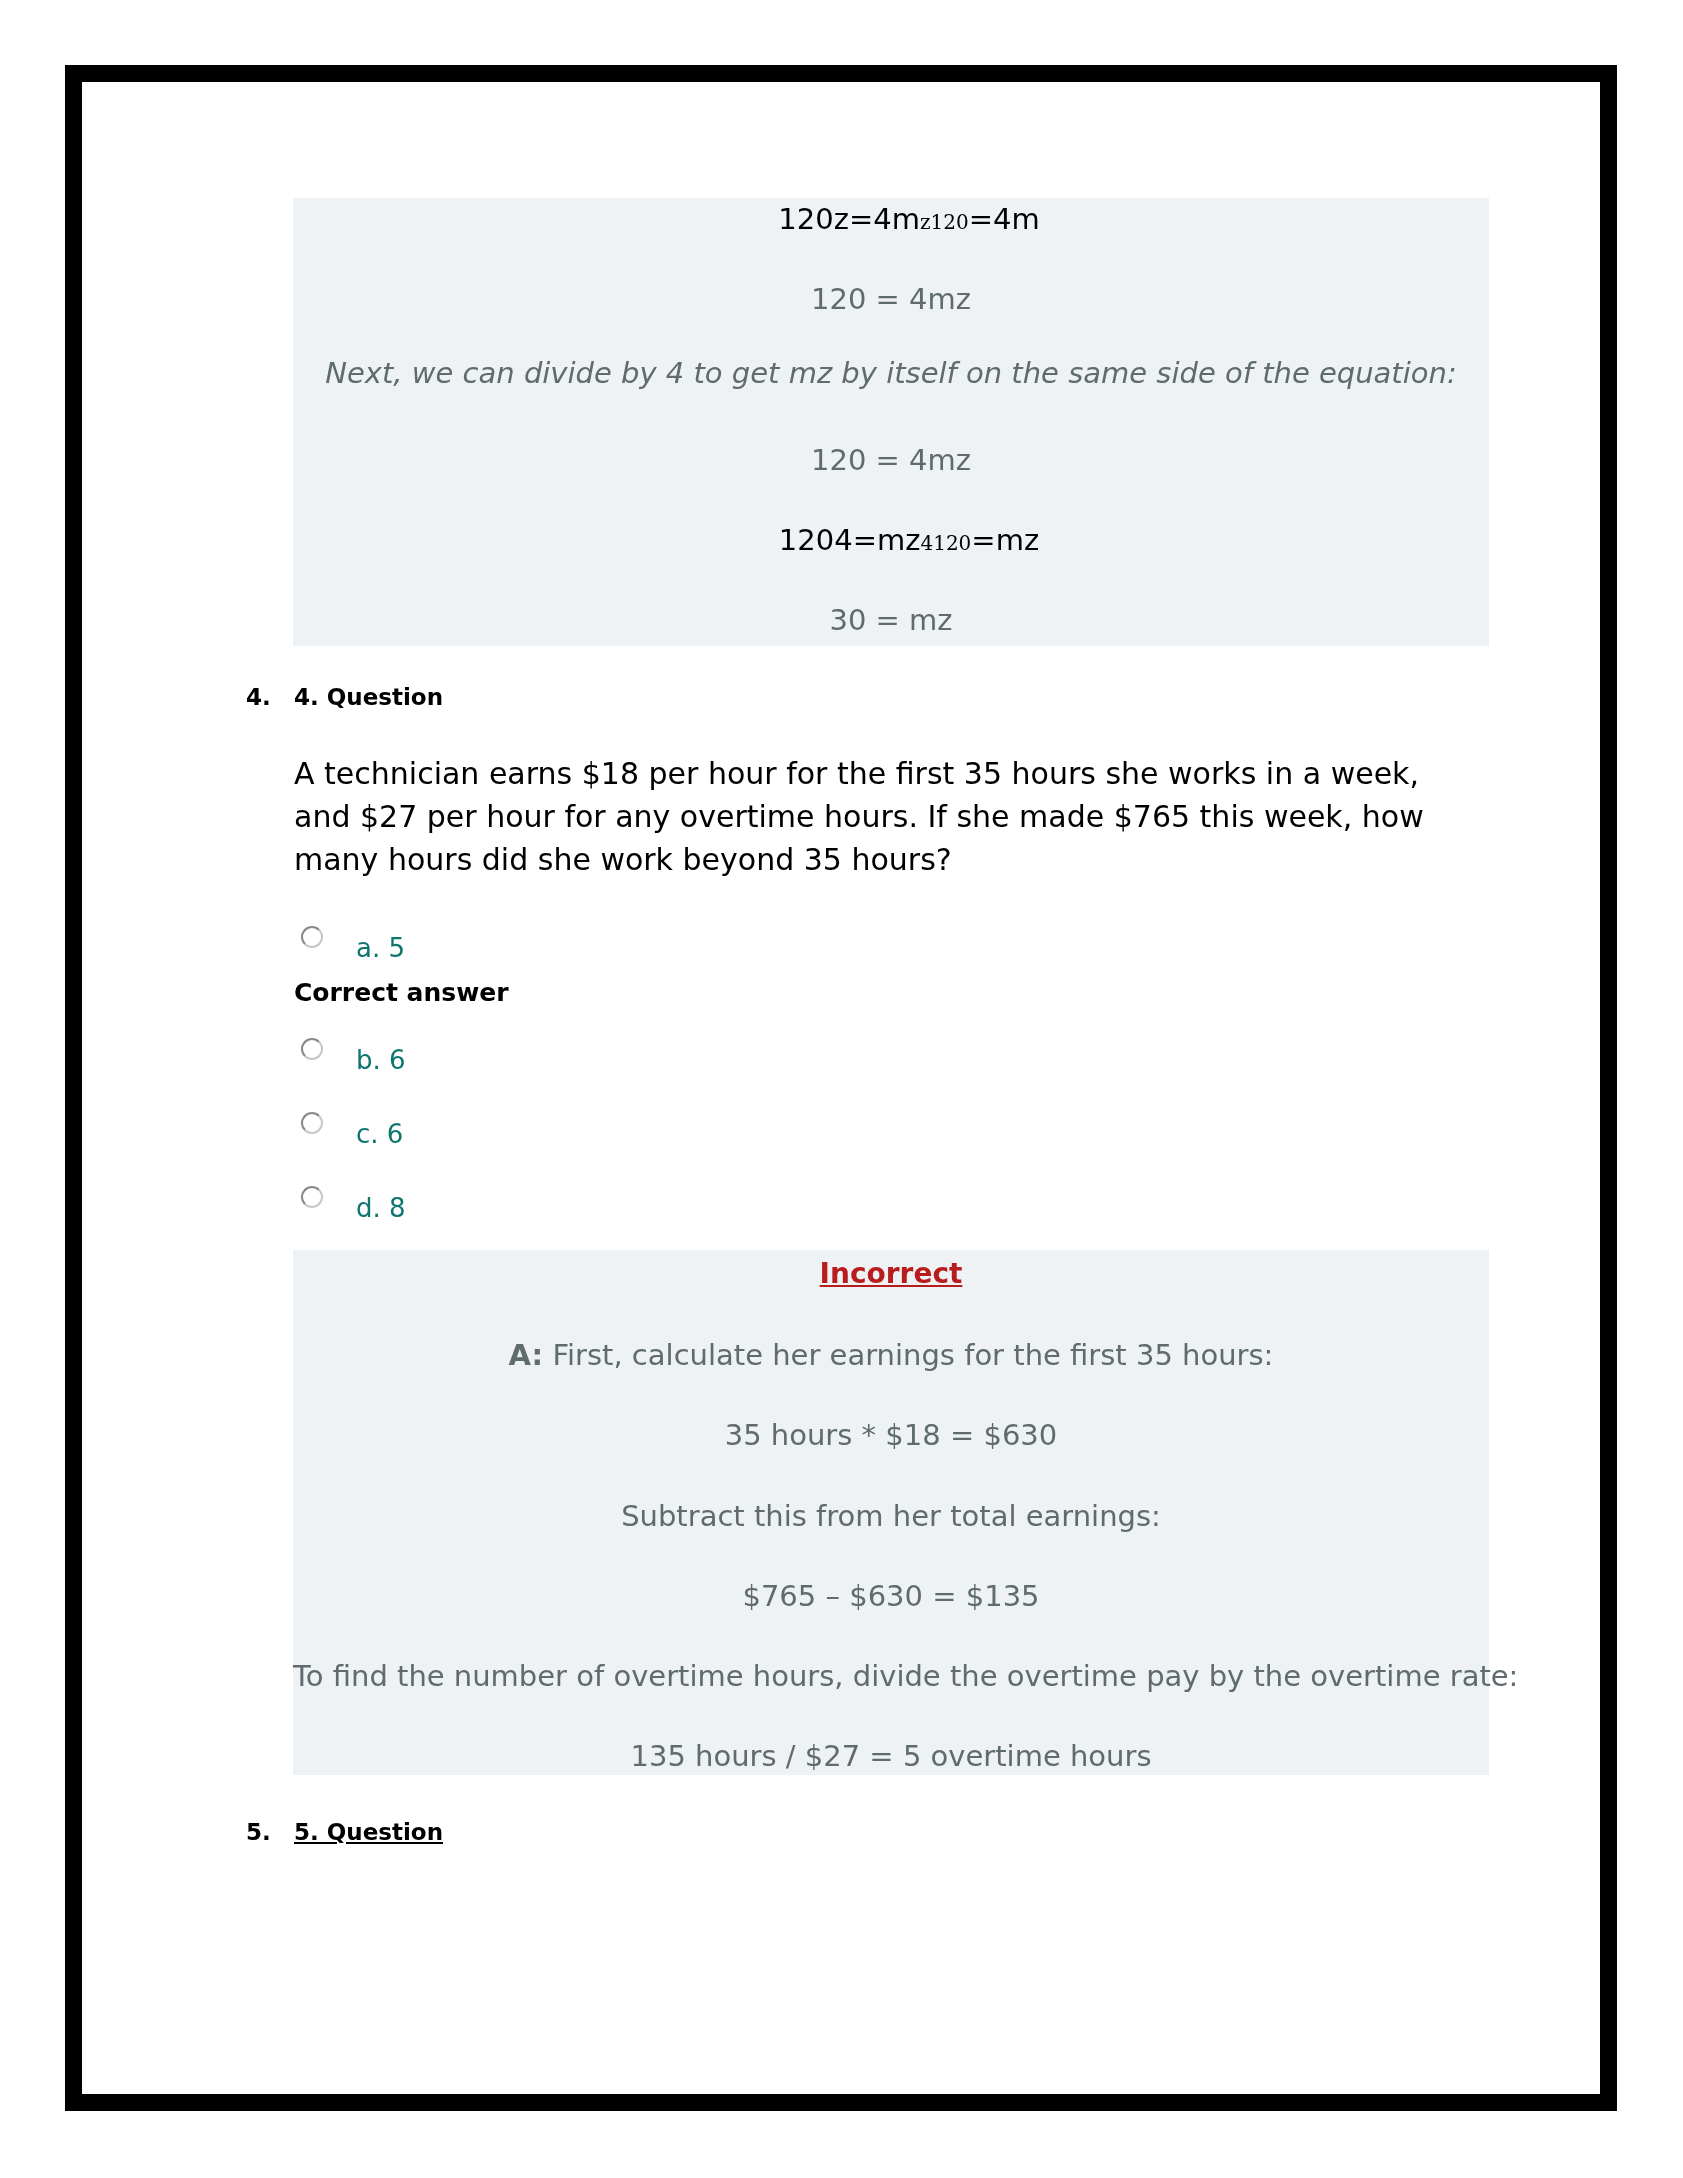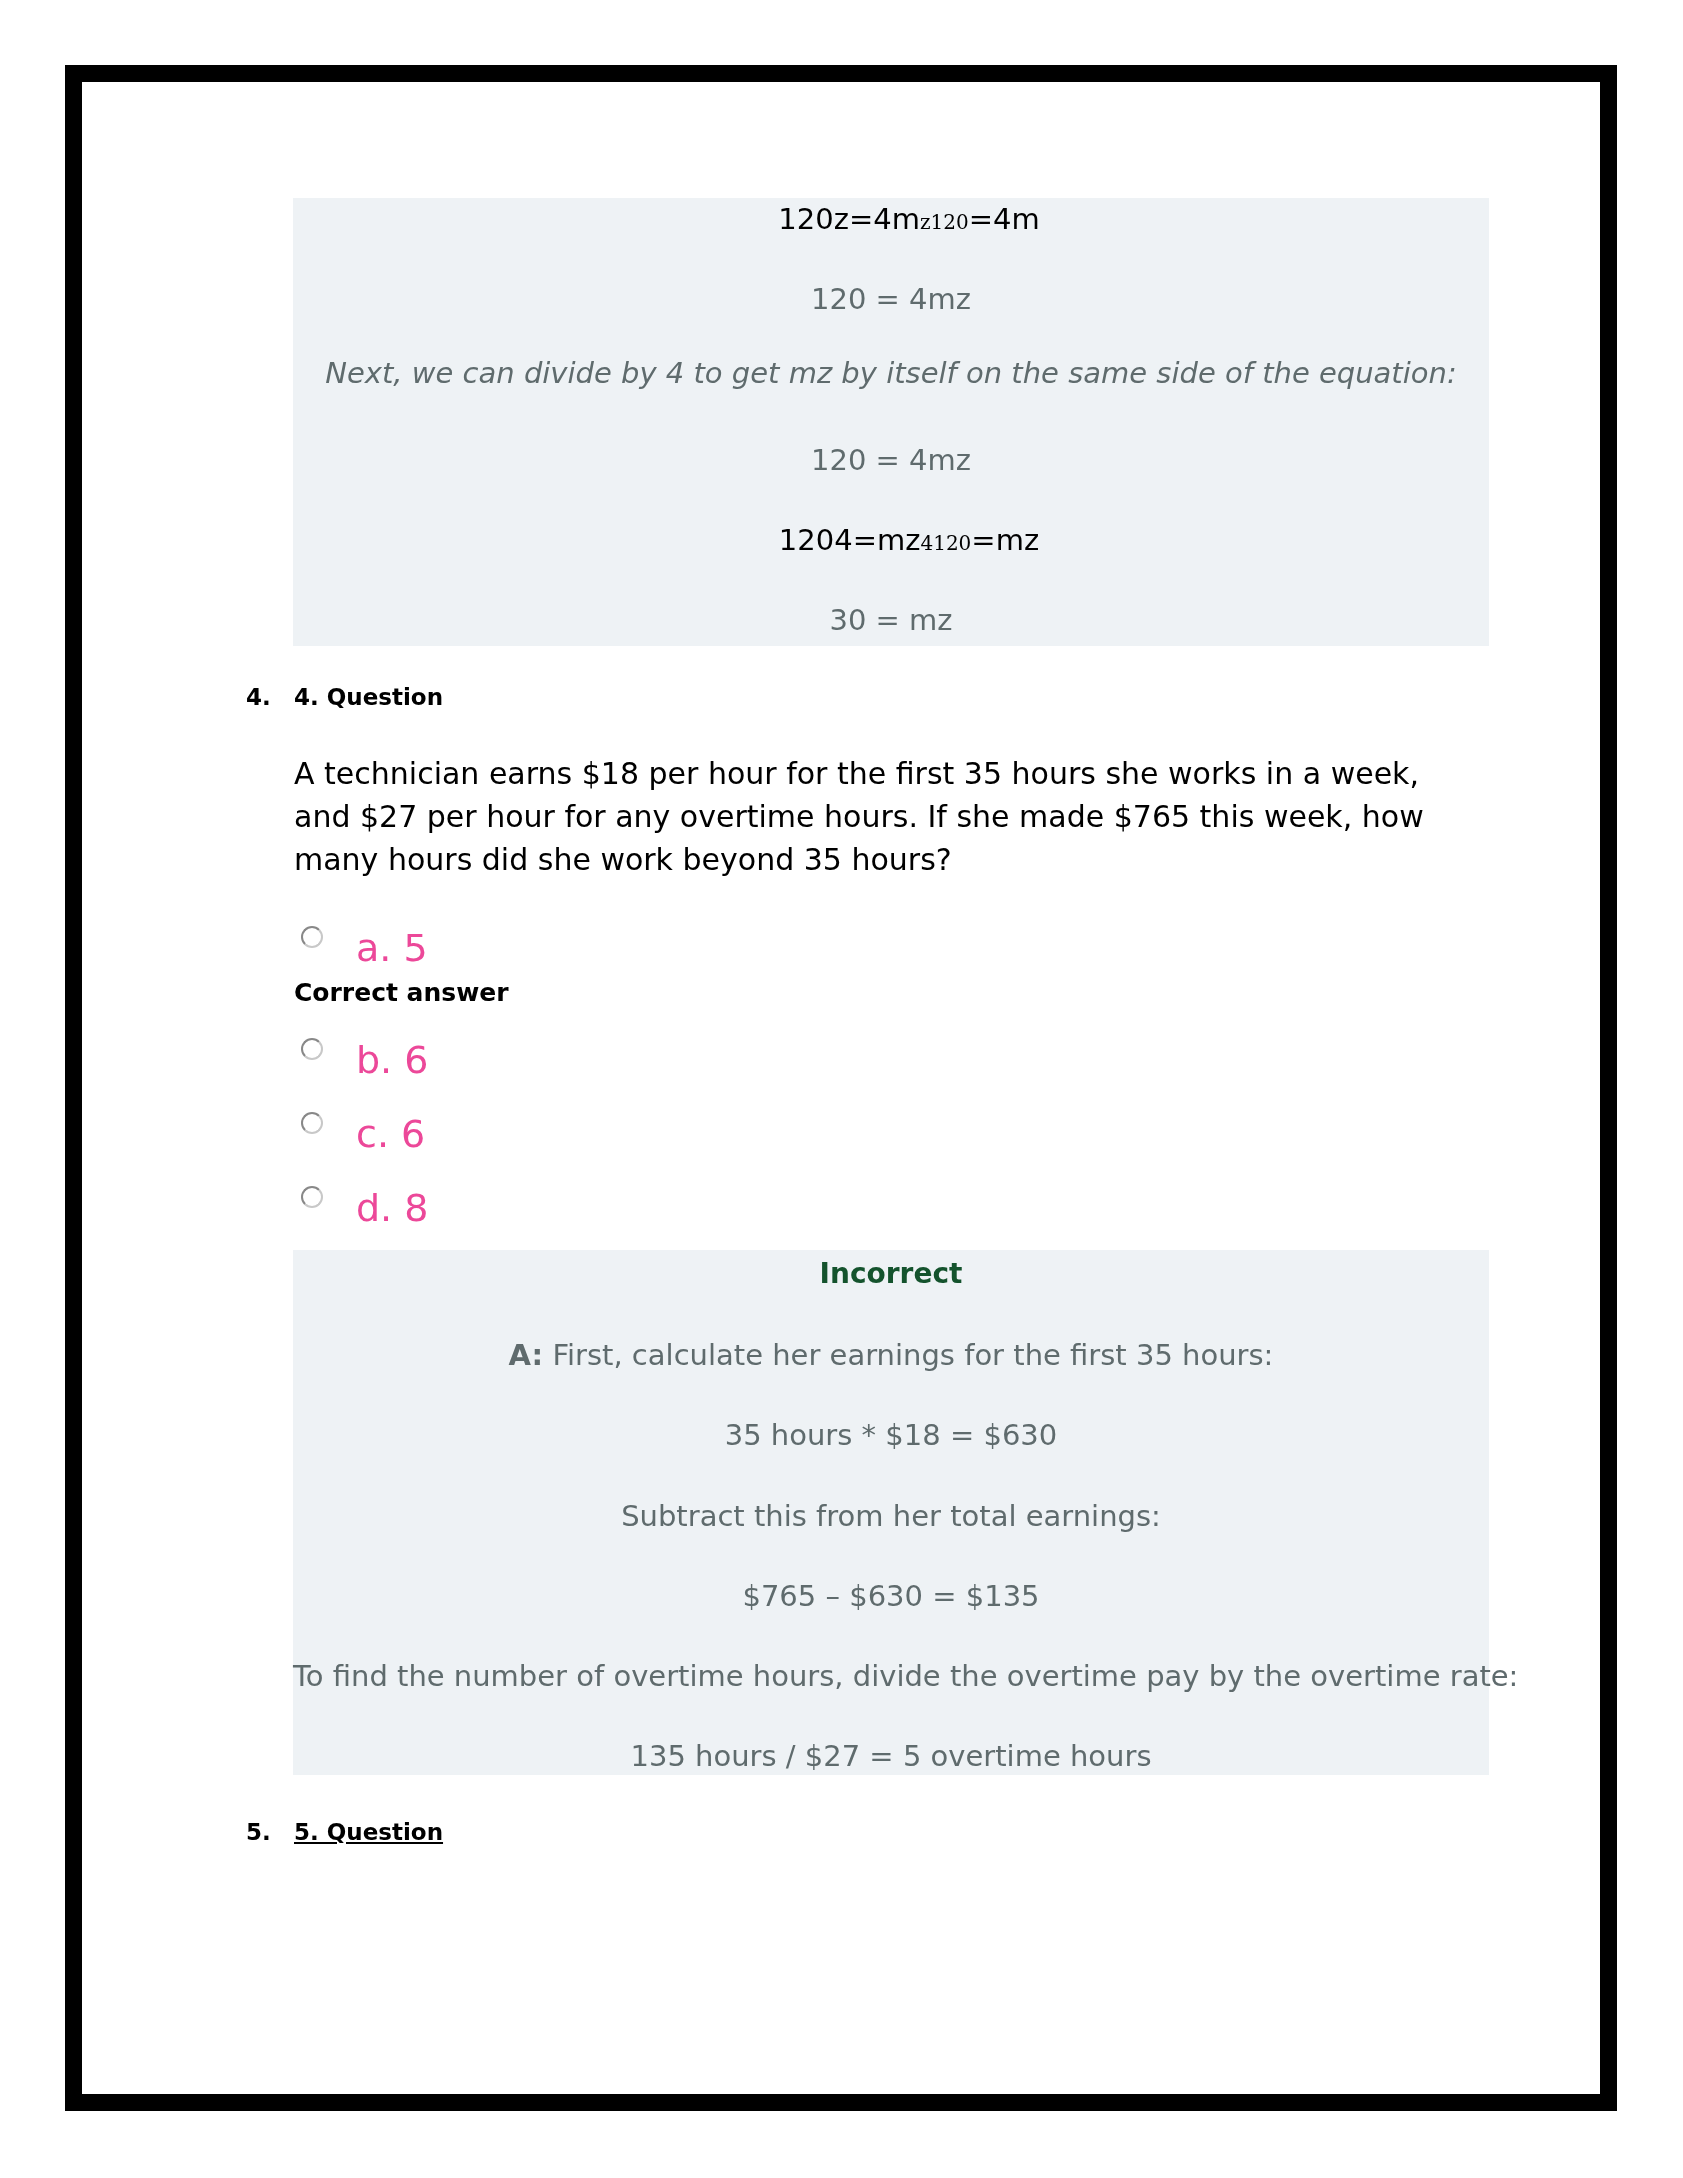--- a/index.html
+++ b/index.html
@@ -5,29 +5,29 @@
     html, body { margin: 0; padding: 0; background: #ffffff; }
     body { width: 1683px; height: 2178px; position: relative; overflow: hidden;
            font-family: "DejaVu Sans", sans-serif; }
     .page-frame { position: absolute; left: 65px; top: 65px; width: 1552px; height: 2046px;
                   box-sizing: border-box; border: 17px solid #000; background: #fff; }
     .feedback-box { position: absolute; left: 293px; width: 1196px; background: #eef2f5; }
     .fb-line { position: absolute; left: 0; right: 0; text-align: center; white-space: nowrap;
                font-size: 29px; color: #5f6b6d; line-height: 36px; }
     .fb-line.math { color: #000; font-size: 29px; padding-left: 36px; }
     .fb-line .small-serif { font-family: "DejaVu Serif", serif; font-size: 20px; }
-    .fb-line.incorrect { color: #14532d; font-weight: bold; font-size: 28px; }
+    .fb-line.incorrect { color: #b91c1c; font-weight: bold; font-size: 28px; text-decoration: underline; }
     .fb-line .lead-bold { font-weight: bold; }
     .q-num { position: absolute; left: 246px; font-size: 23px; font-weight: bold; color: #000; line-height: 30px; }
     .q-title { position: absolute; left: 294px; font-size: 23px; font-weight: bold; color: #000; line-height: 30px; }
     .q-text { position: absolute; left: 294px; width: 1188px; font-size: 30px; color: #000; line-height: 43px; }
     .option { position: absolute; left: 297px; height: 40px; }
     .radio { position: absolute; left: 4px; top: 0; width: 18px; height: 18px; border-radius: 50%;
              border: 2px solid #c8c8c8; border-top-color: #888; border-left-color: #888; background: #fff; box-sizing: content-box; }
-    .opt-label { position: absolute; left: 59px; top: 4px; font-size: 38px; color: #ec4899; white-space: nowrap; line-height: 36px; }
+    .opt-label { position: absolute; left: 59px; top: 4px; font-size: 26px; color: #0f766e; white-space: nowrap; line-height: 36px; }
     .correct-tag { position: absolute; left: 294px; font-size: 25px; font-weight: bold; color: #000; line-height: 30px; }
   </style>
 </head>
 <body>
 
 <div class="page-frame"></div>
 
 <div class="feedback-box" style="top:198px; height:448px;">
   <div class="fb-line math" style="top:3px;">
     <span>120z=4m</span><span class="small-serif">z120</span><span>=4m</span>

